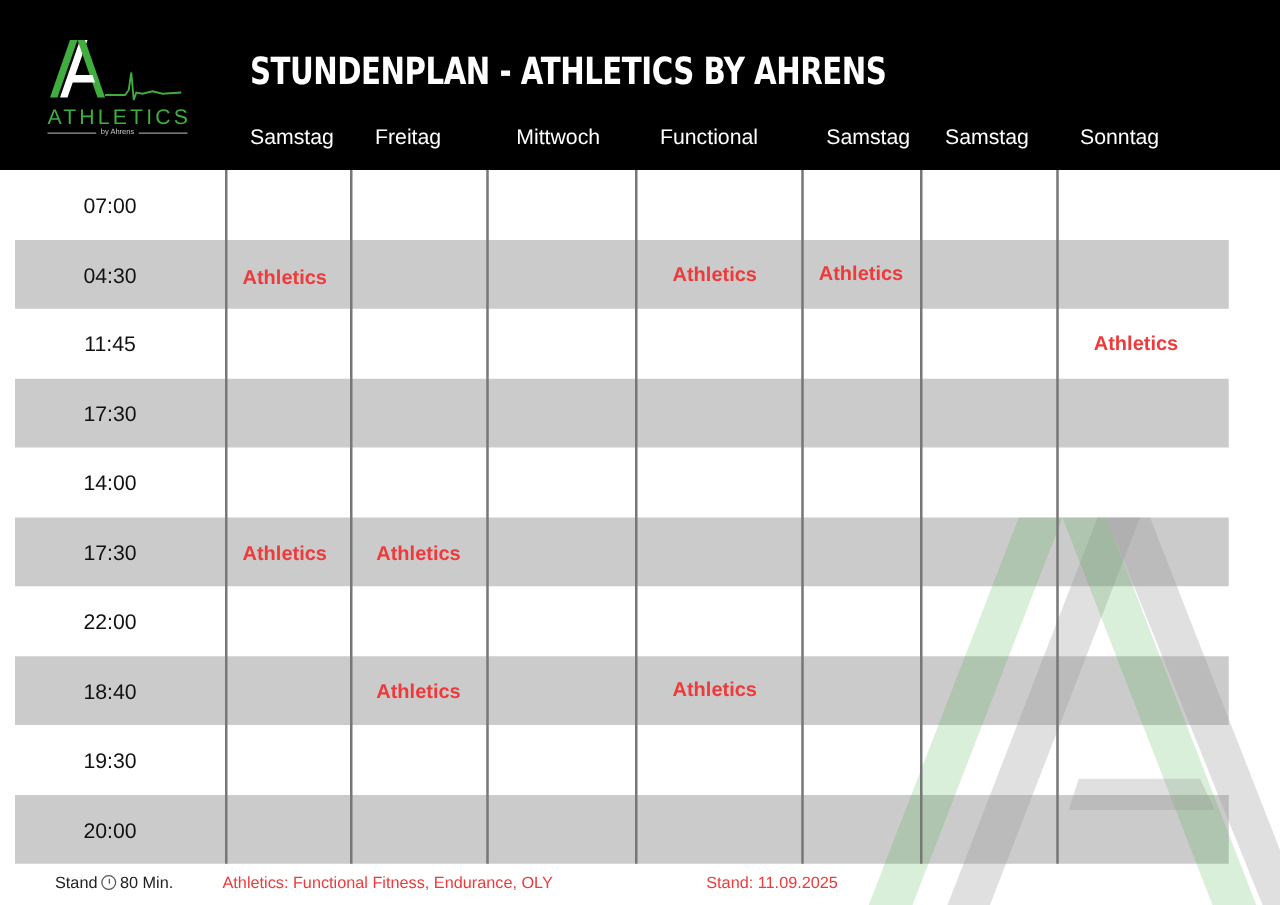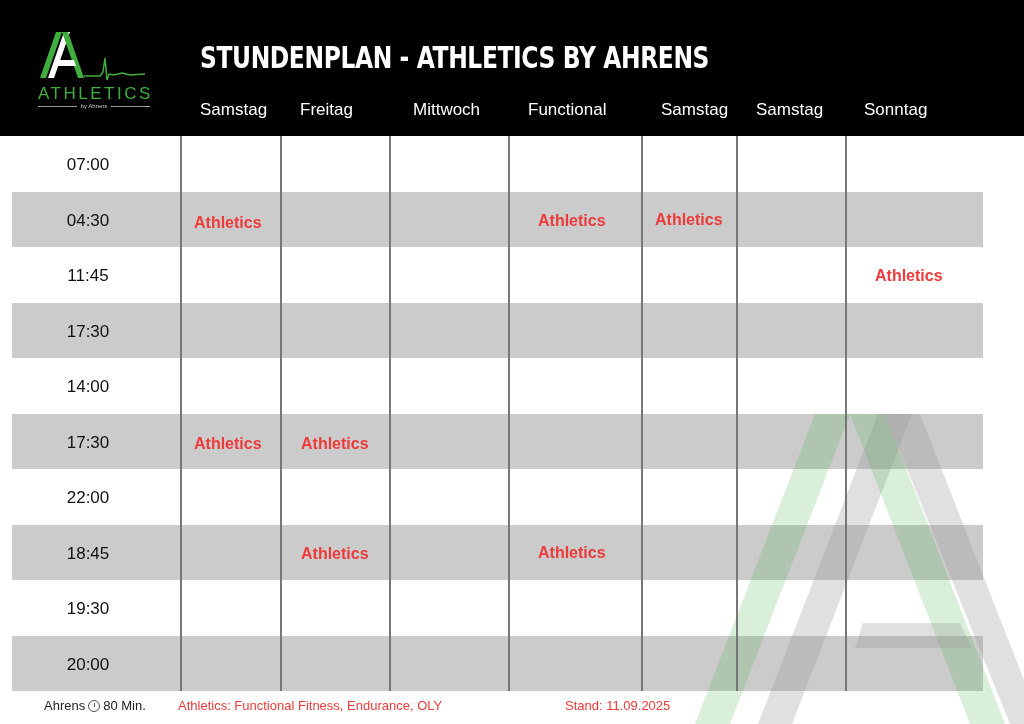--- a/index.html
+++ b/index.html
@@ -77,21 +77,21 @@
   <div class="row" style="top:222px">
       <div class="time" style="top:19px">14:00</div>
     </div>
   <div class="row shade" style="top:277.5px">
       <div class="time" style="top:19px">17:30</div>
     </div>
   <div class="row" style="top:333px">
       <div class="time" style="top:19px">22:00</div>
     </div>
   <div class="row shade" style="top:388.5px">
-      <div class="time" style="top:19px">18:45</div>
+      <div class="time" style="top:19px">18:40</div>
     </div>
   <div class="row" style="top:444px">
       <div class="time" style="top:19px">19:30</div>
     </div>
   <div class="row shade" style="top:499.5px">
       <div class="time" style="top:19px">20:00</div>
     </div>
 </div>
 
 <svg class="watermark" viewBox="0 0 344 314">
@@ -113,16 +113,16 @@
 <div class="event" style="left:194px; top:214px">Athletics</div>
 <div class="event" style="left:538px; top:212px">Athletics</div>
 <div class="event" style="left:655px; top:211px">Athletics</div>
 <div class="event" style="left:875px; top:267px">Athletics</div>
 <div class="event" style="left:194px; top:435px">Athletics</div>
 <div class="event" style="left:301px; top:435px">Athletics</div>
 <div class="event" style="left:301px; top:545px">Athletics</div>
 <div class="event" style="left:538px; top:544px">Athletics</div>
 
 <div class="footer dark" style="left:44px">
-  <span>Ahrens</span><span class="clock"></span><span>80 Min.</span>
+  <span>Stand</span><span class="clock"></span><span>80 Min.</span>
 </div>
 <div class="footer red" style="left:178px">Athletics: Functional Fitness, Endurance, OLY</div>
 <div class="footer red" style="left:565px">Stand: 11.09.2025</div>
 
 </body></html>

